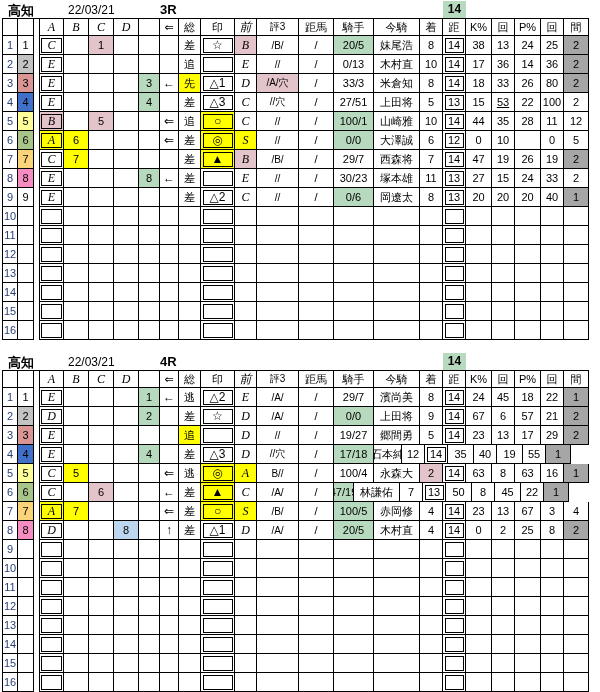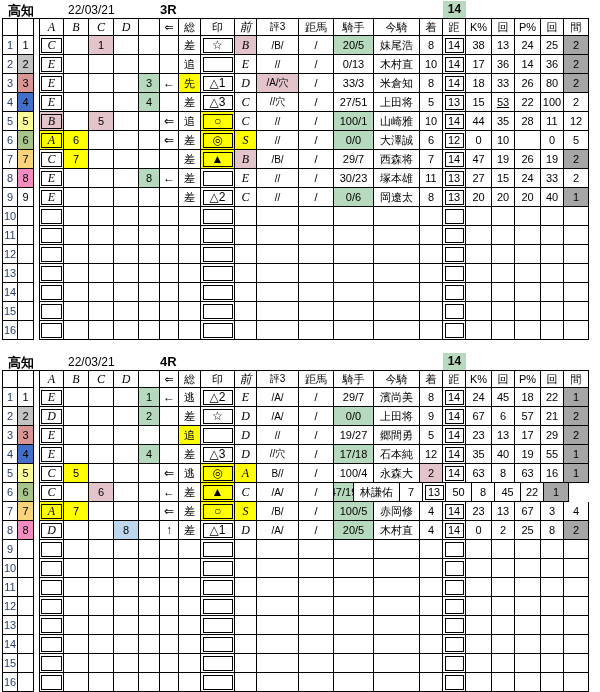--- a/index.html
+++ b/index.html
@@ -588,21 +588,21 @@
           <div class="cell c" style="width: 25px;"></div>
           <div class="cell d" style="width: 25px;"></div>
           <div class="cell pos" style="width: 21px; background: rgb(183, 217, 189);">4</div>
           <div class="cell ar arrow" style="width: 19px;"></div>
           <div class="cell so" style="width: 22px;">差</div>
           <div class="cell in box mark" style="width: 34px;">△3</div>
           <div class="cell mae it" style="width: 22px;">D</div>
           <div class="cell hy" style="width: 42px;">//穴</div>
           <div class="cell km" style="width: 35px;">/</div>
           <div class="cell ki" style="width: 40px; background: rgb(183, 217, 189);">17/18</div>
-          <div class="cell im" style="width: 46px;">石本純</div>
+          <div class="cell im" style="width: 28px;">石本純</div>
           <div class="cell ch" style="width: 23px;">12</div>
           <div class="cell kyo box" style="width: 23px;">14</div>
           <div class="cell kp" style="width: 26px;">35</div>
           <div class="cell r1" style="width: 23px;">40</div>
           <div class="cell pp" style="width: 26px;">19</div>
           <div class="cell r2" style="width: 23px;">55</div>
           <div class="cell ai" style="width: 25px; background: rgb(166, 166, 166);">1</div>
         </div>
         <div class="row drow">
           <div class="cell n1 rownum" style="width: 16px;">5</div>

